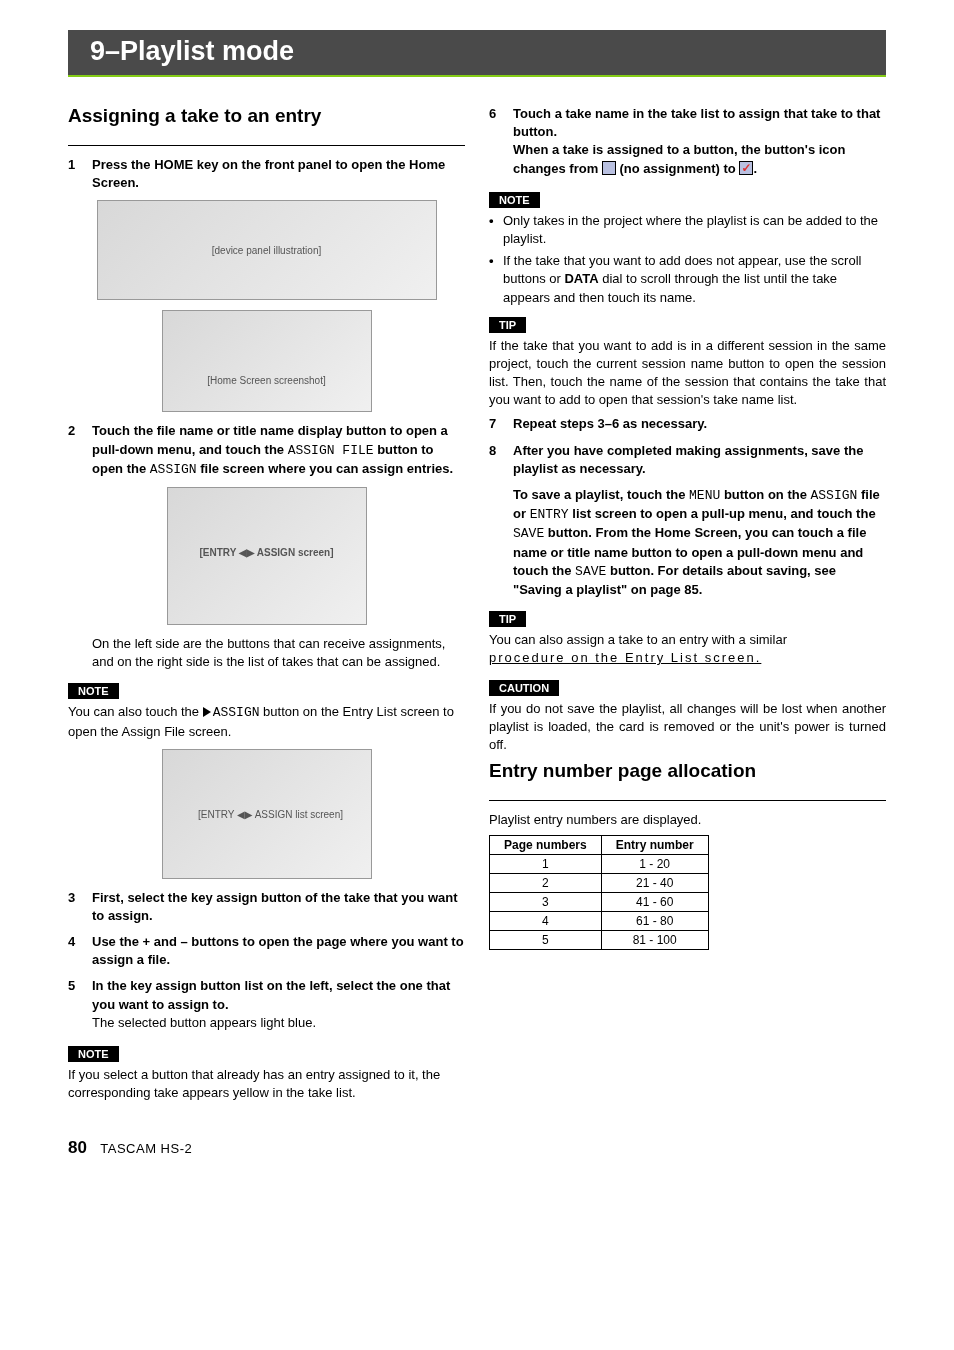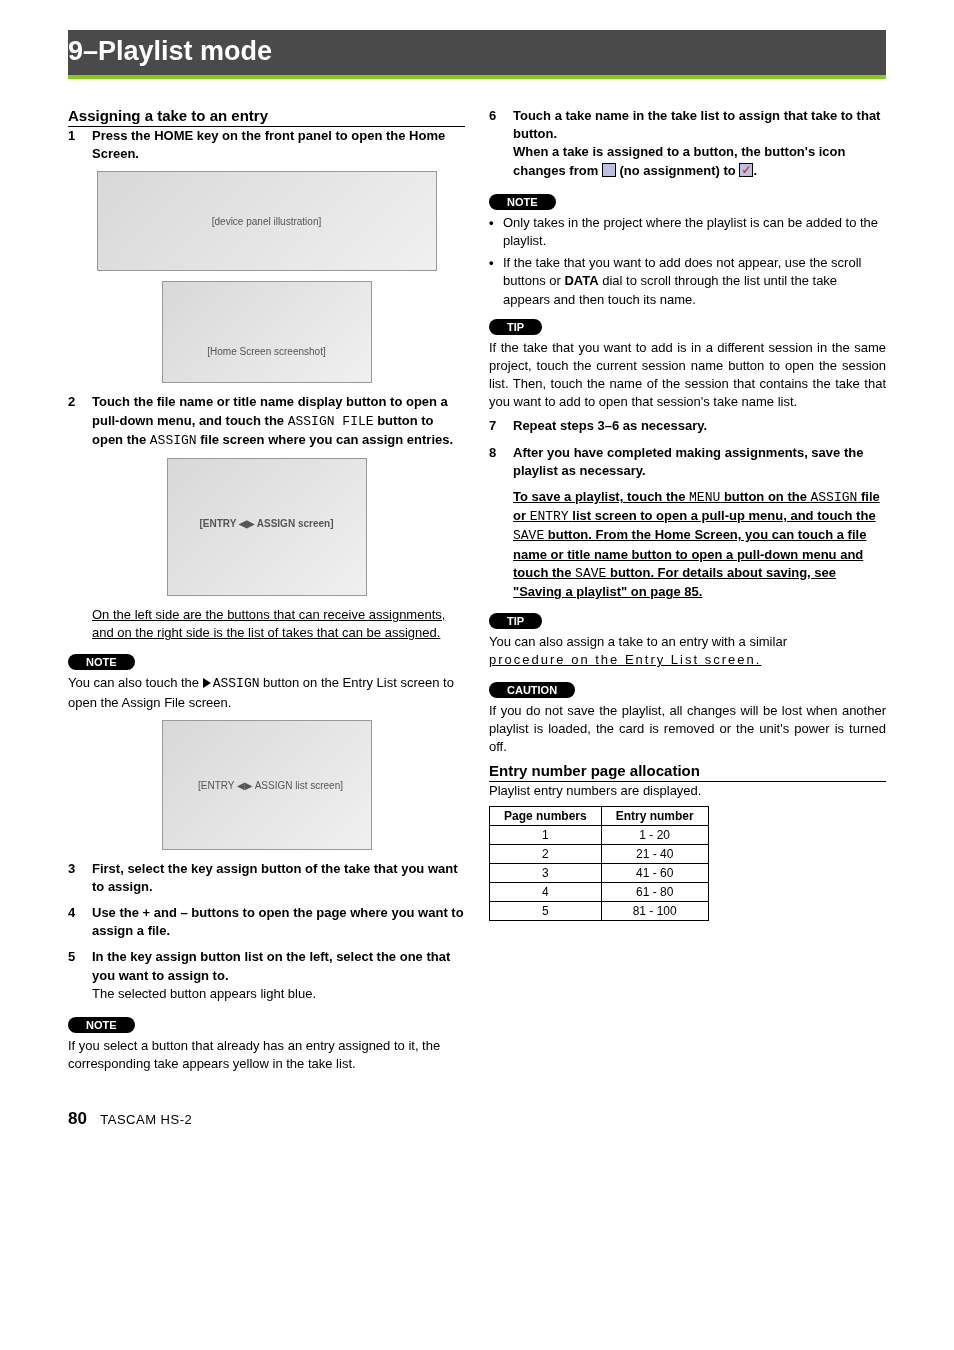--- a/index.html
+++ b/index.html
@@ -7,66 +7,67 @@
     font-family: "Helvetica Neue", Arial, sans-serif;
     font-size: 13px;
     color: #000;
     background: #fff;
     width: 954px;
   }
   .page { padding: 30px 68px 20px 68px; }
   .header-bar {
     background: #4a4a4a;
     color: #fff;
-    padding: 6px 14px 8px 0;
+    padding: 6px 14px 8px 22px;
     margin: 0 0 28px 0;
     font-size: 27px;
     font-weight: bold;
-    border-bottom: 4px solid #84cc16;
+    border-bottom: 2px solid #84cc16;
   }
   .columns { display: flex; gap: 24px; }
   .col { flex: 1; min-width: 0; }
   h2.section {
-    font-size: 15px;
+    font-size: 19px;
     font-weight: bold;
     border-bottom: 1px solid #000;
-    padding-bottom: 2px;
+    padding-bottom: 18px;
+    margin-bottom: 10px;
   }
   .step { display: flex; margin-bottom: 8px; line-height: 1.4; }
   .step-num { font-weight: bold; width: 24px; flex-shrink: 0; }
   .step-body { flex: 1; }
   .step-body b, .bold { font-weight: bold; }
   .mono { font-family: "Courier New", monospace; }
   .note-label, .tip-label, .caution-label {
     display: inline-block;
     background: #000;
     color: #fff;
     font-size: 11px;
     font-weight: bold;
-    padding: 2px 18px;
-    border-radius: 8px;
+    padding: 2px 10px;
+    border-radius: 0;
     margin: 6px 0 4px 0;
   }
   .body-text { line-height: 1.4; margin-bottom: 6px; }
   .bullet-row { display: flex; margin-bottom: 4px; line-height: 1.4; }
   .bullet-dot { width: 14px; flex-shrink: 0; font-weight: bold; }
   .img-holder { text-align: center; margin: 8px 0 10px 0; }
   .img-ph {
     display: inline-block;
     background: linear-gradient(135deg,#d8d8d8,#f0f0f0);
     border: 1px solid #999;
     color:#555;
     font-size:10px;
     text-align:center;
   }
   .img-ph.big { width: 340px; height: 100px; line-height:100px; }
   .img-ph.med { width: 210px; height: 102px; line-height:140px; }
   .img-ph.med2 { width: 200px; height: 138px; line-height:130px;font-weight:bold; }
   .img-ph.med3 { width: 210px; height: 130px; line-height:130px;padding-left:8px; }
-  .indent-text { margin-left: 24px; line-height: 1.4; margin-bottom: 6px; text-decoration: underline; }
+  .indent-text { margin-left: 24px; line-height: 1.4; margin-bottom: 6px; }
   .icon-box {
     display: inline-block;
     width: 14px; height: 14px;
     border: 1px solid #000;
     vertical-align: -2px;
     background: #b9c0e0;
   }
   .icon-box.check { background: #b9c0e0; position: relative; }
   .icon-box.check::after {
     content: "✓"; position: absolute; left: 1px; top: -2px;

